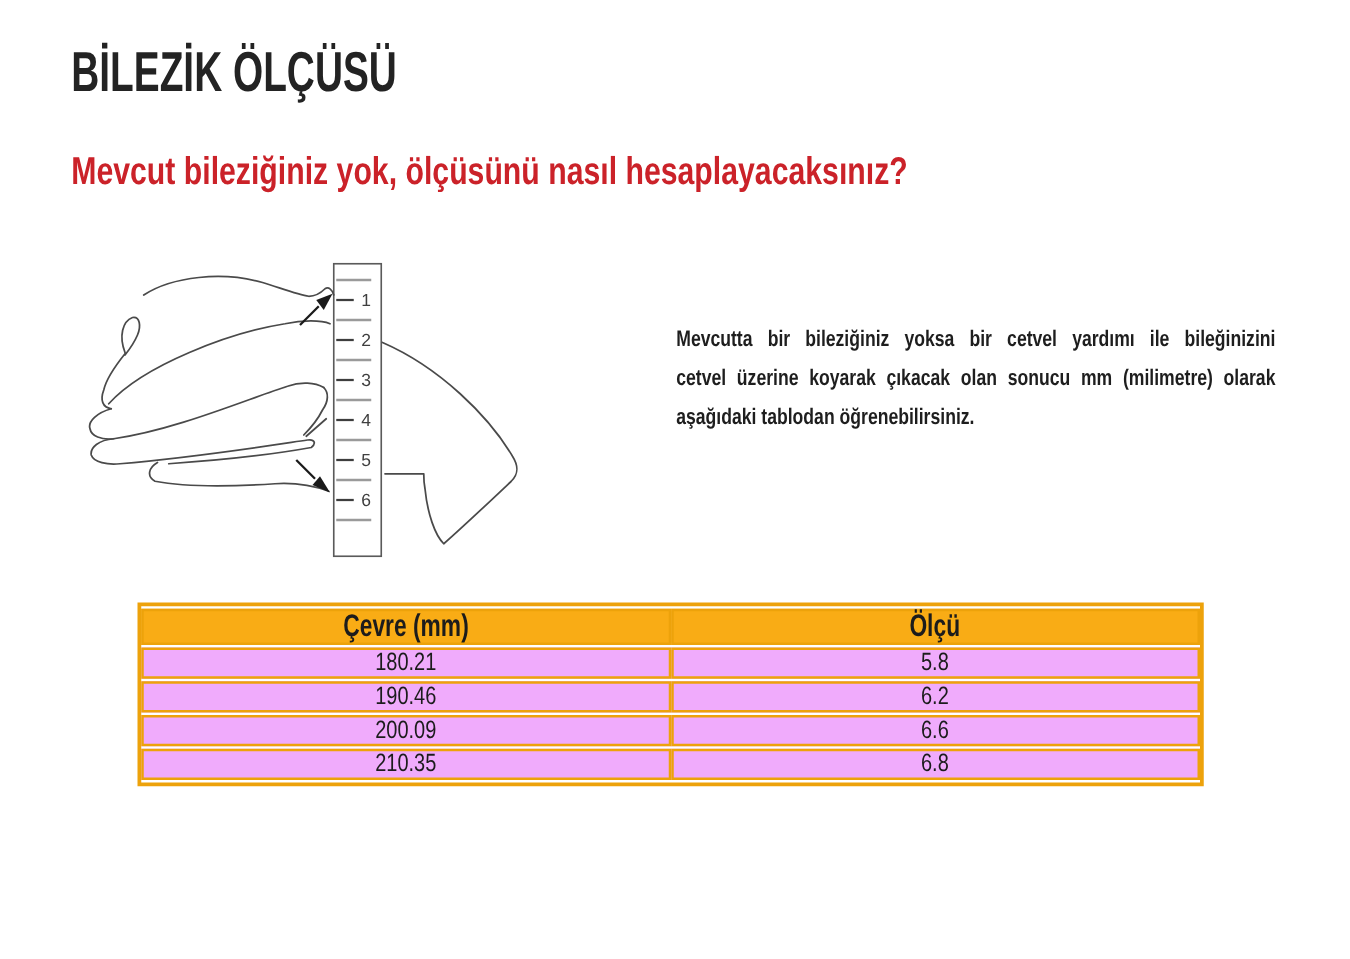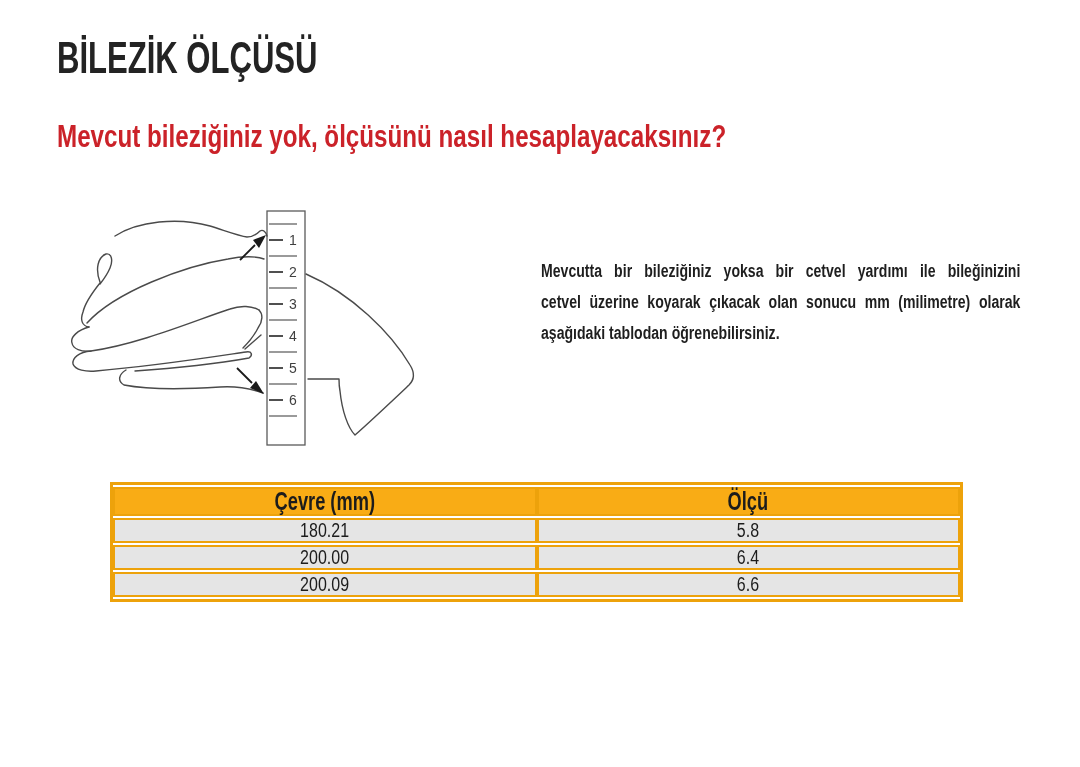--- a/index.html
+++ b/index.html
@@ -78,21 +78,21 @@
     height: 27px;
     padding: 0;
     background: #f9ac15;
     border: 2px solid #eda20b;
     text-align: center;
     vertical-align: middle;
   }
   .size-table td {
     height: 21px;
     padding: 0;
-    background: #e5e5e5;
+    background: #f0abfc;
     border: 2px solid #eda20b;
     text-align: center;
     vertical-align: middle;
   }
   .th-text {
     display: inline-block;
     font-size: 25px;
     line-height: 1;
     font-weight: bold;
     color: #1c1c1c;
@@ -189,23 +189,27 @@
           <span class="th-text">Ölçü</span>
         </th>
       </tr>
     </thead>
     <tbody>
       <tr>
         <td><span class="td-text">180.21</span></td>
         <td><span class="td-text">5.8</span></td>
       </tr>
       <tr>
-        <td><span class="td-text">200.00</span></td>
-        <td><span class="td-text">6.4</span></td>
+        <td><span class="td-text">190.46</span></td>
+        <td><span class="td-text">6.2</span></td>
       </tr>
       <tr>
         <td><span class="td-text">200.09</span></td>
         <td><span class="td-text">6.6</span></td>
       </tr>
+      <tr>
+        <td><span class="td-text">210.35</span></td>
+        <td><span class="td-text">6.8</span></td>
+      </tr>
     </tbody>
   </table>
 
 </div>
 
 </body></html>

